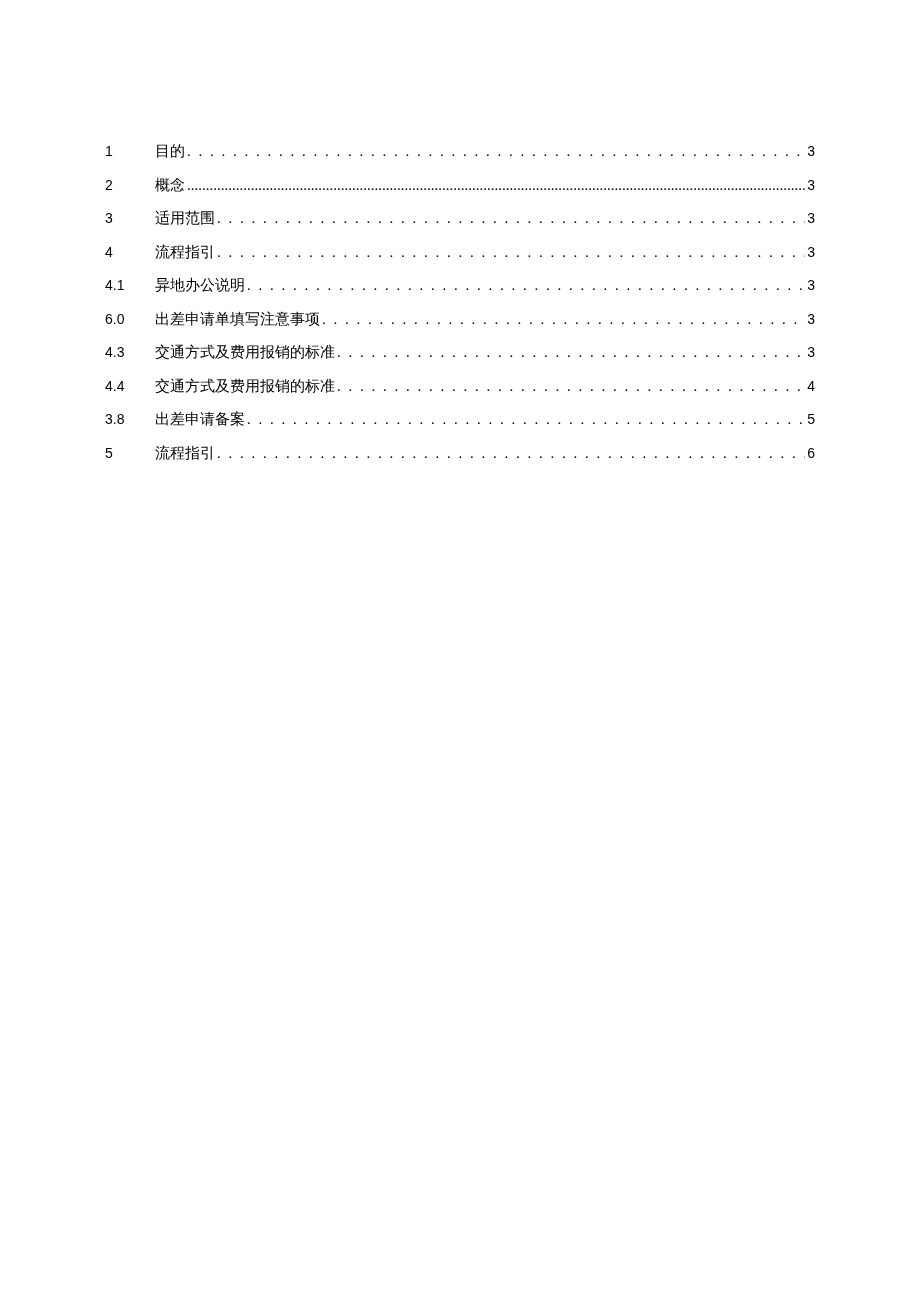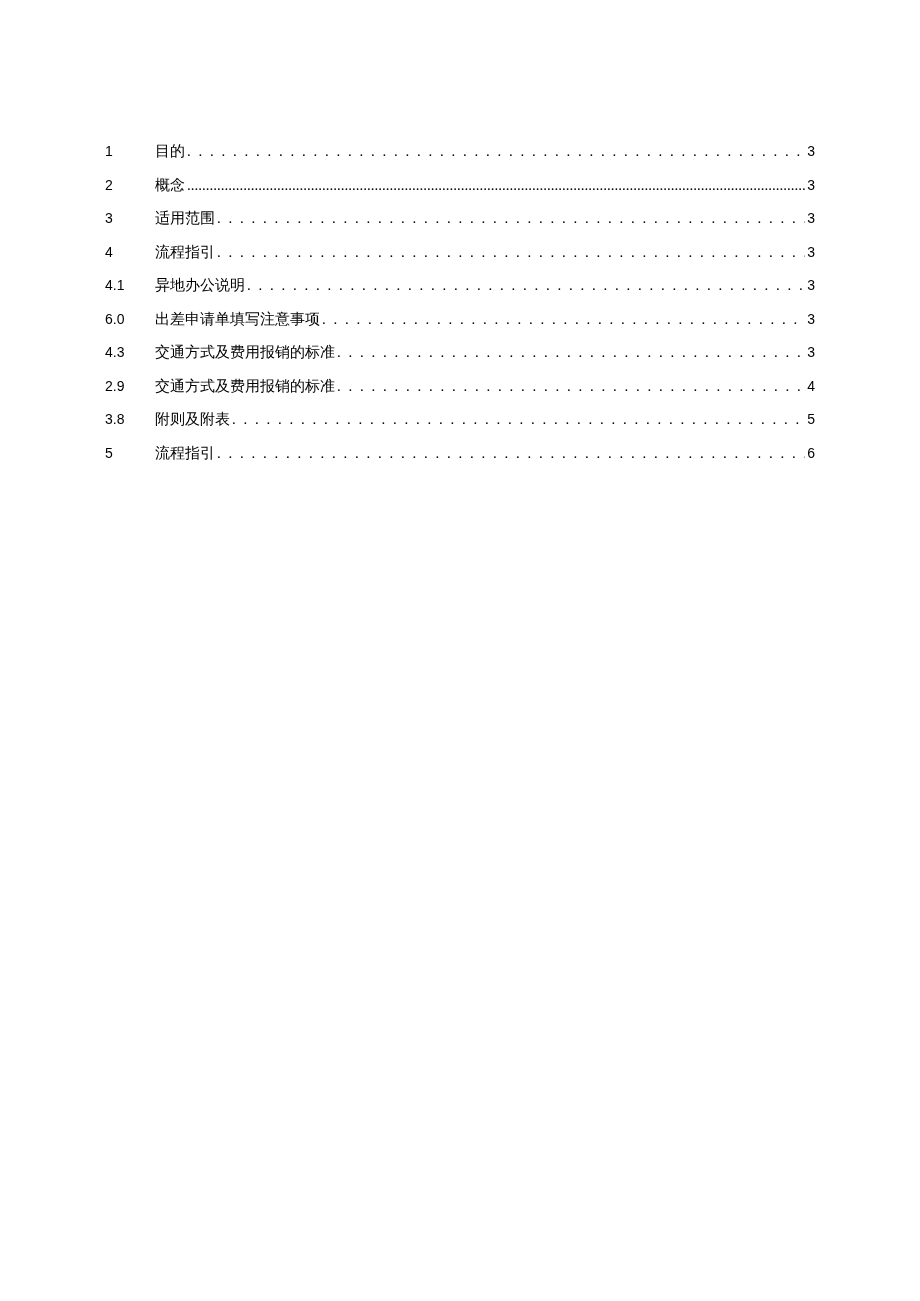--- a/index.html
+++ b/index.html
@@ -101,28 +101,28 @@
     <span class="toc-leader"></span>
     <span class="toc-page">3</span>
   </div>
   <div class="toc-entry">
     <span class="toc-number">4.3</span>
     <span class="toc-title">交通方式及费用报销的标准</span>
     <span class="toc-leader"></span>
     <span class="toc-page">3</span>
   </div>
   <div class="toc-entry">
-    <span class="toc-number">2.9</span>
+    <span class="toc-number">4.4</span>
     <span class="toc-title">交通方式及费用报销的标准</span>
     <span class="toc-leader"></span>
     <span class="toc-page">4</span>
   </div>
   <div class="toc-entry">
     <span class="toc-number">3.8</span>
-    <span class="toc-title">附则及附表</span>
+    <span class="toc-title">出差申请备案</span>
     <span class="toc-leader"></span>
     <span class="toc-page">5</span>
   </div>
   <div class="toc-entry">
     <span class="toc-number">5</span>
     <span class="toc-title">流程指引</span>
     <span class="toc-leader"></span>
     <span class="toc-page">6</span>
   </div>
 </div>

